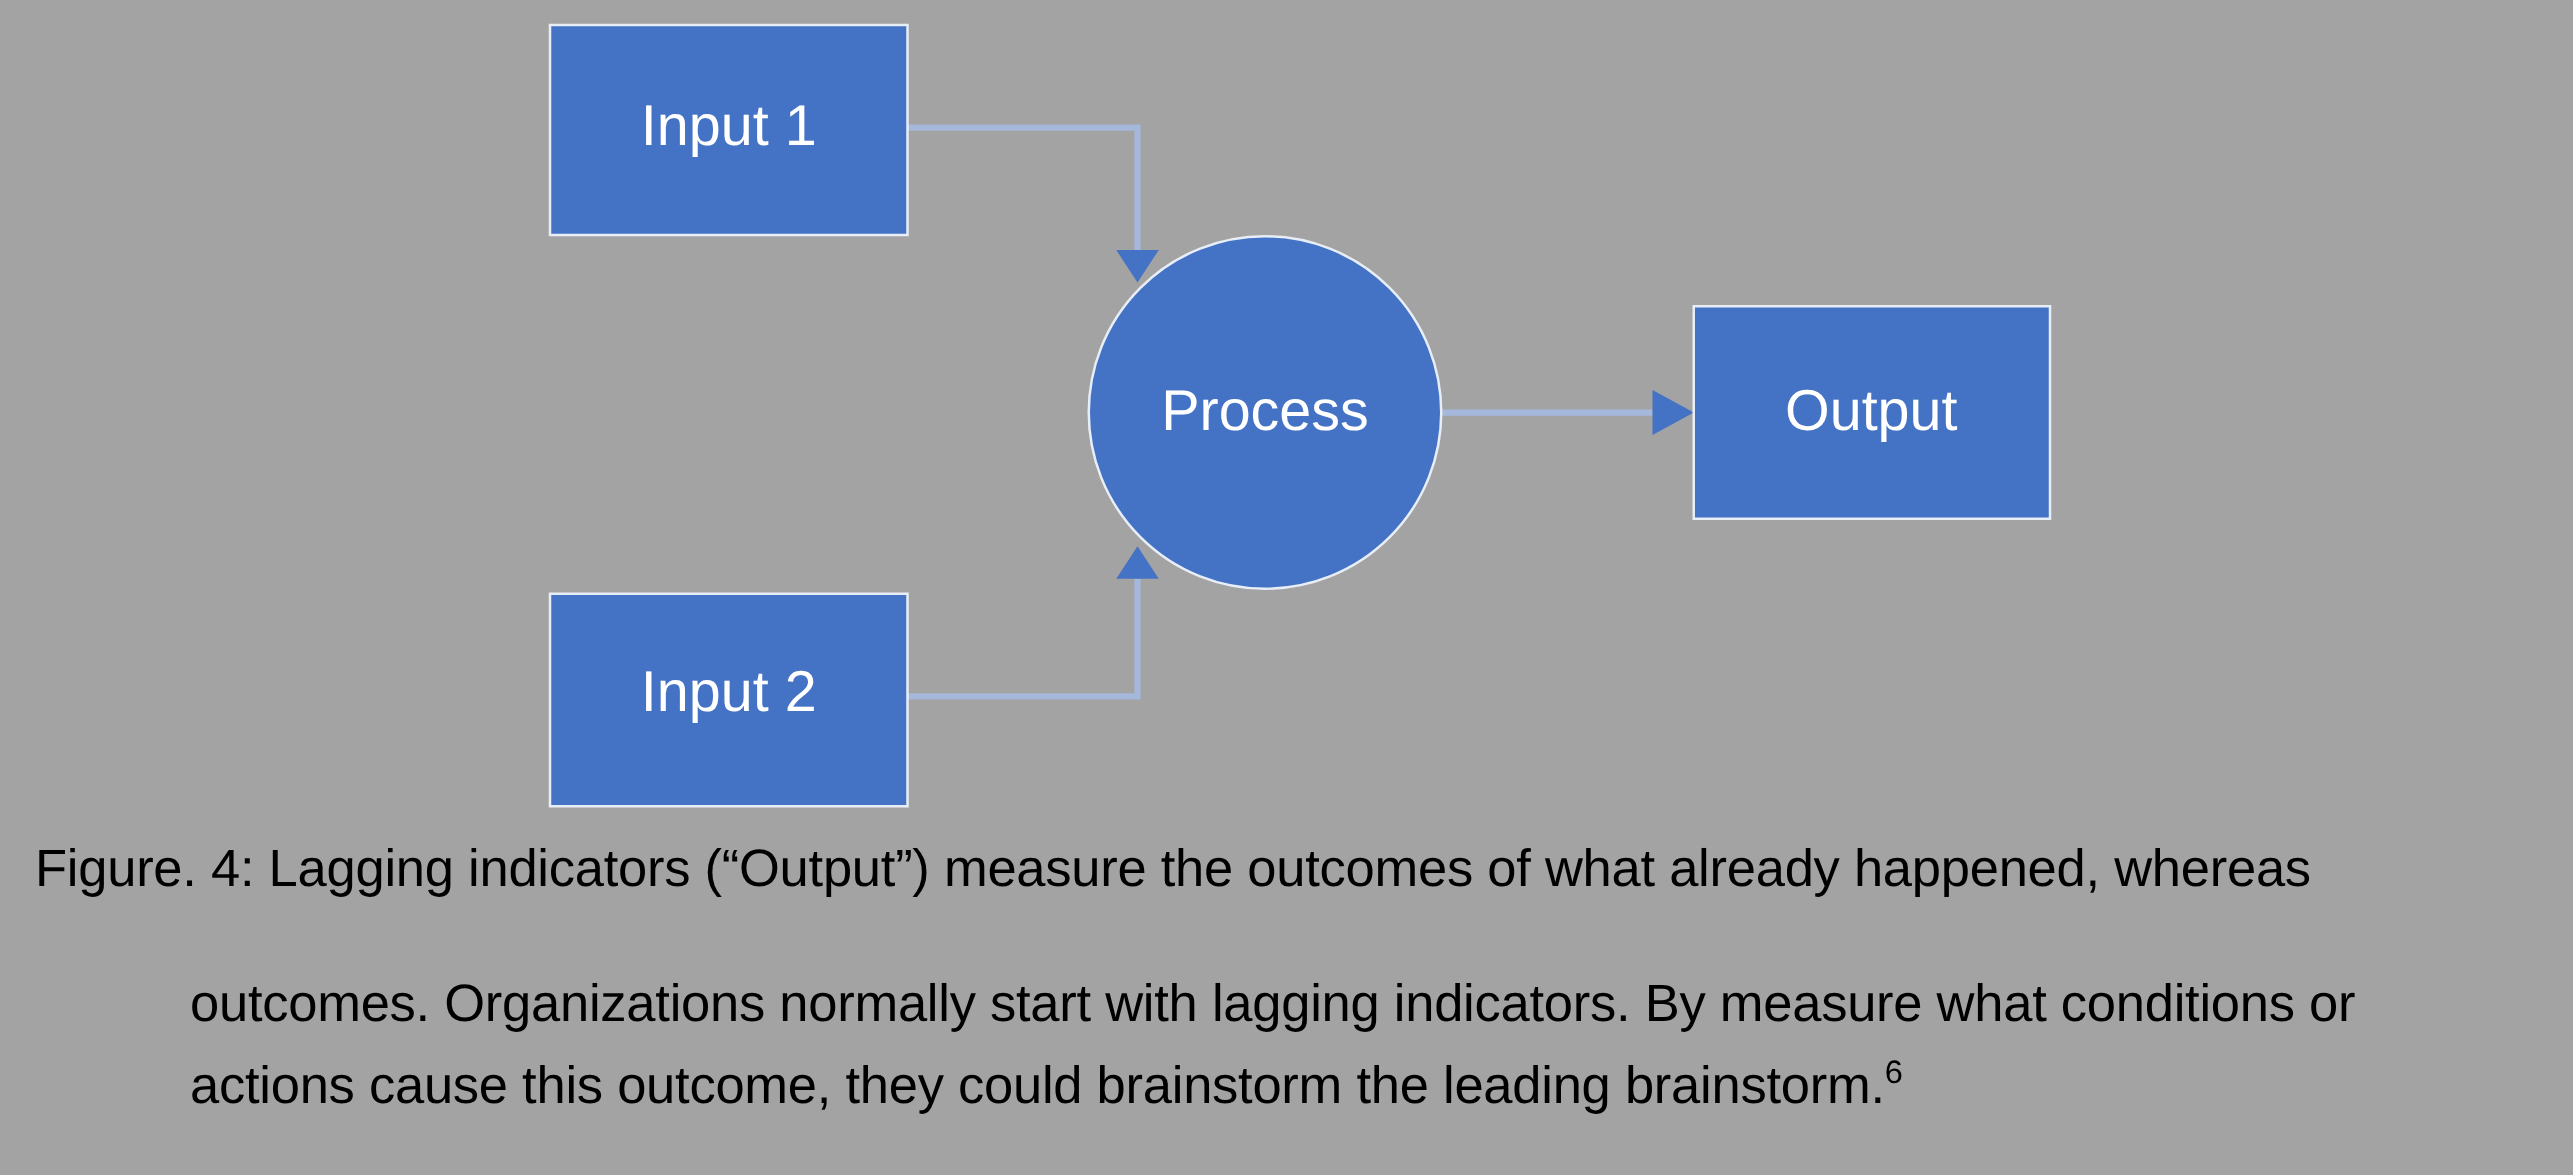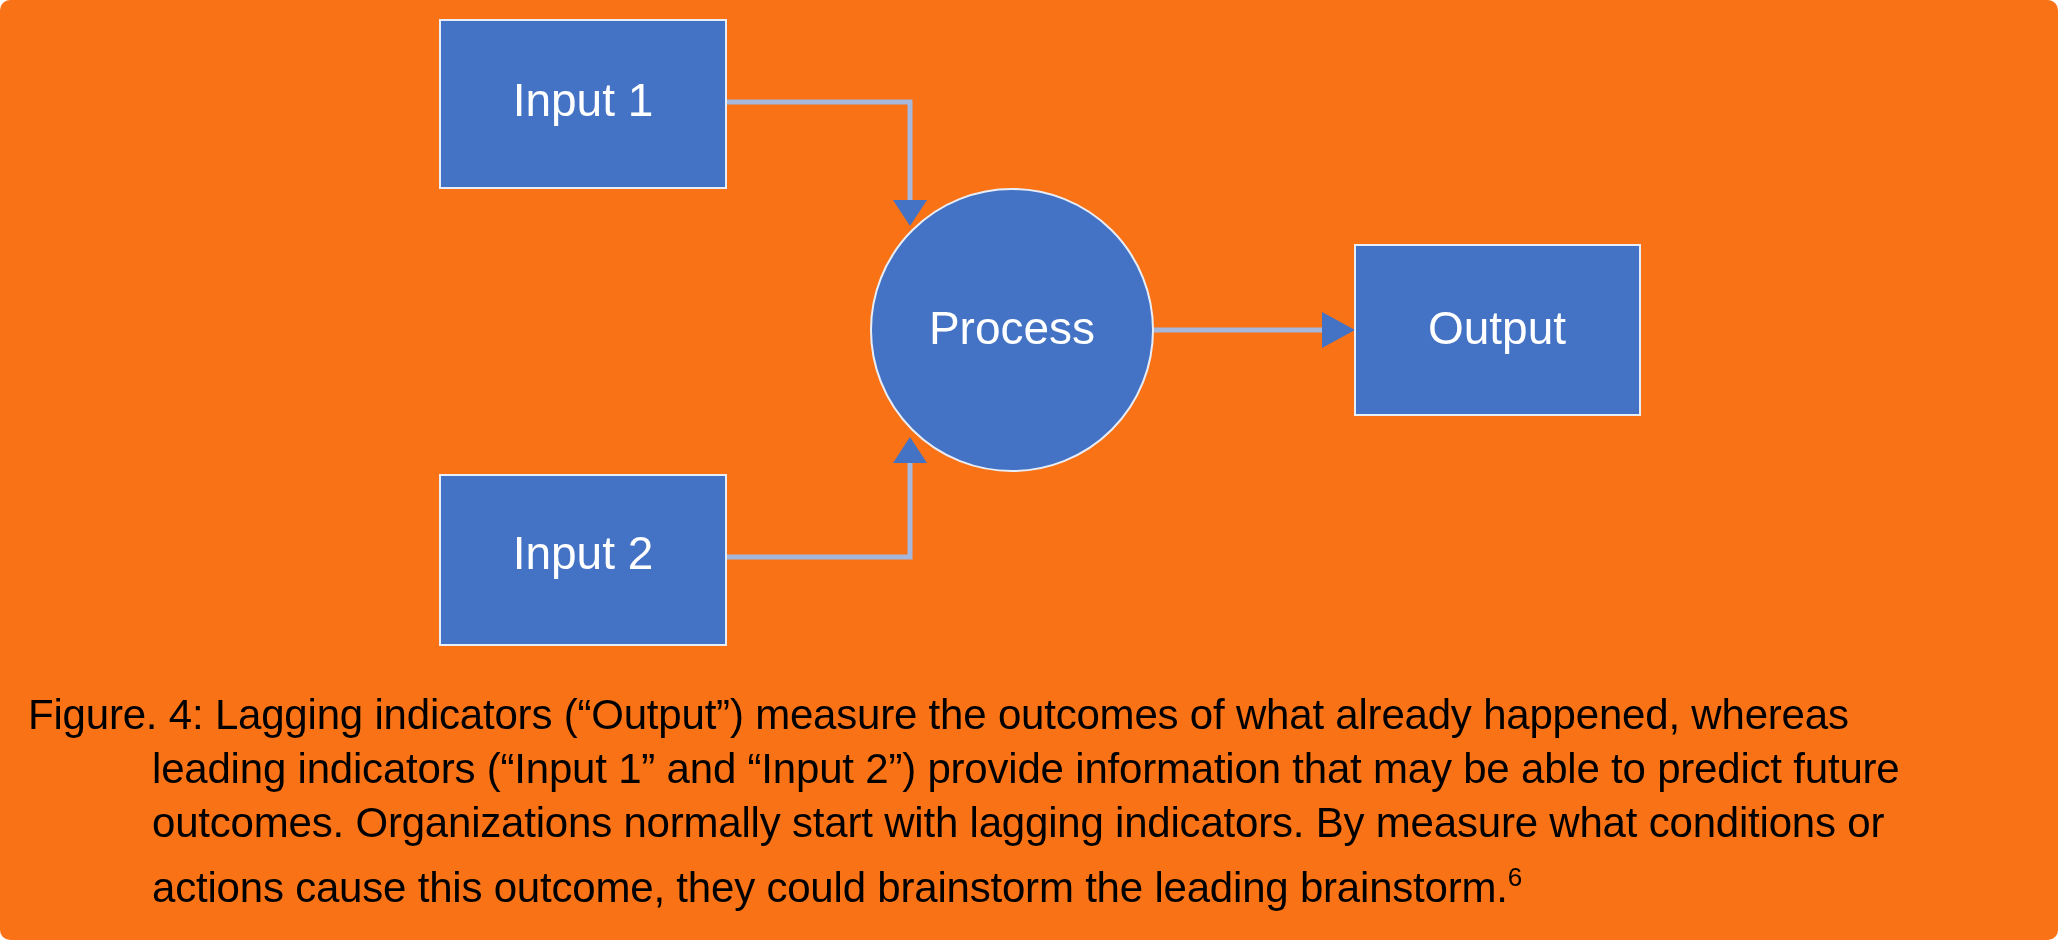--- a/index.html
+++ b/index.html
@@ -13,22 +13,21 @@
     height: 940px;
     overflow: hidden;
     font-family: "Liberation Sans", sans-serif;
     color: #000000;
   }
 
   #page {
     position: relative;
     width: 2058px;
     height: 940px;
-    background: #f97316;
-    border-radius: 10px;
+    background: #a3a3a3;
   }
 
   
   #diagram {
     position: absolute;
     left: 0;
     top: 0;
     width: 2058px;
     height: 690px;
   }
@@ -47,21 +46,21 @@
     font-size: 46px;
     font-weight: 400;
     dominant-baseline: middle;
   }
   .node-label-input { text-anchor: middle; }
 
   
   #caption {
     position: absolute;
     left: 0;
-    top: 674px;
+    top: 654px;
     width: 1780px;
     height: 250px;
   }
   .cap-line {
     position: absolute;
     white-space: pre;
     font-family: "Liberation Sans Narrow", "Liberation Sans", sans-serif;
     font-size: 42px;
     line-height: 42px;
     letter-spacing: -0.2px;
@@ -128,18 +127,17 @@
       <g>
         <rect x="1355" y="245" width="285" height="170" fill="#4472C4" stroke="#E8EEF8" stroke-width="2"></rect>
         <text class="node-label" x="1497" y="332" text-anchor="middle">Output</text>
       </g>
 
     </svg>
   </div>
 
   <div id="caption">
     <div class="cap-line cap-line-1">Figure. 4: Lagging indicators (“Output”) measure the outcomes of what already happened, whereas</div>
-    <div class="cap-line cap-line-2">leading indicators (“Input 1” and “Input 2”) provide information that may be able to predict future</div>
     <div class="cap-line cap-line-3">outcomes. Organizations normally start with lagging indicators. By measure what conditions or</div>
     <div class="cap-line cap-line-4"><span>actions cause this outcome, they could brainstorm the leading brainstorm.</span><span class="sup">6</span></div>
   </div>
 
 </div>
 
 </body></html>

